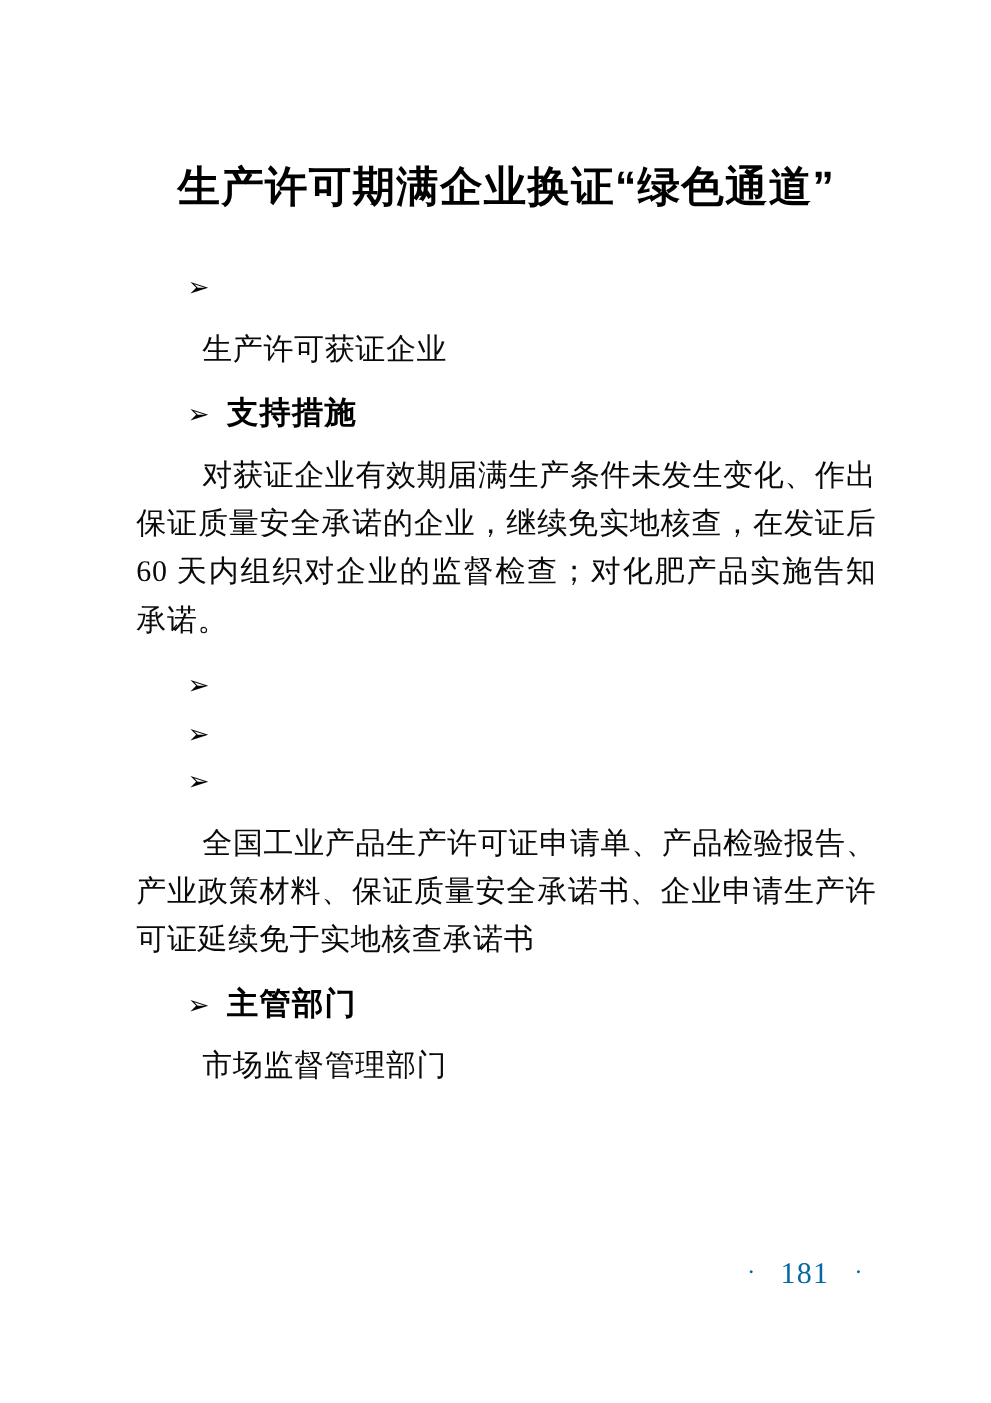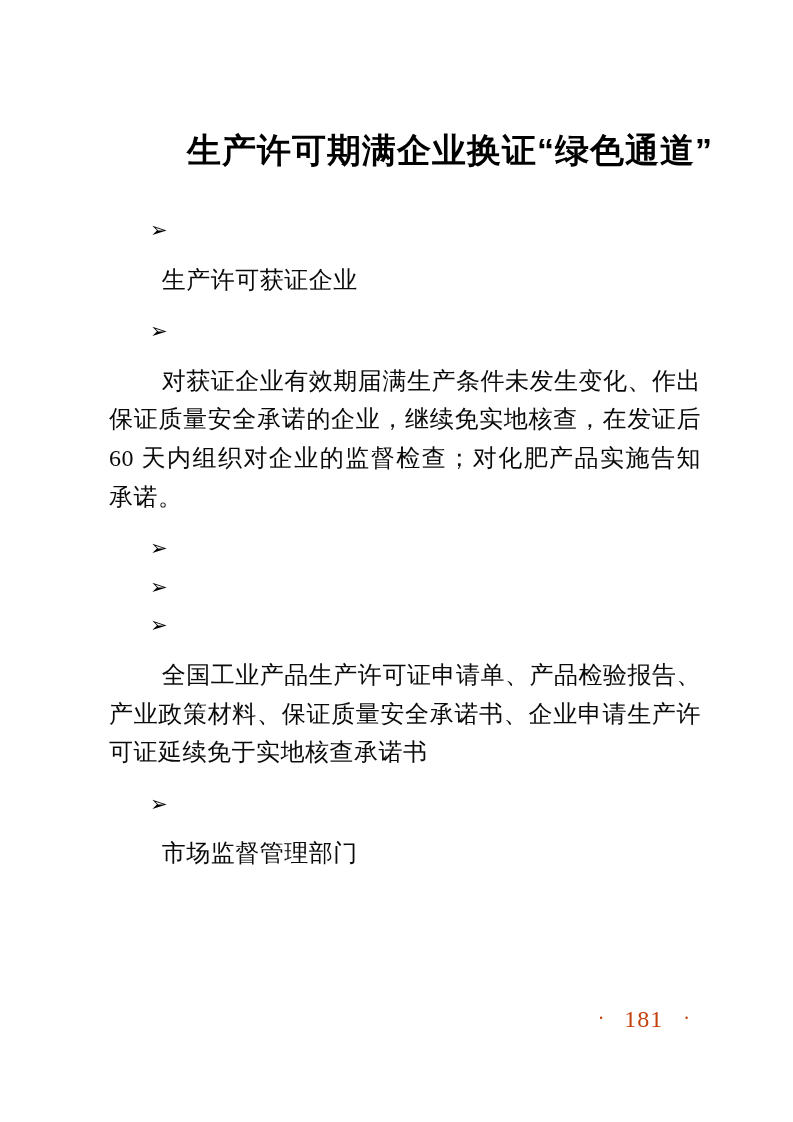--- a/index.html
+++ b/index.html
@@ -24,21 +24,21 @@
     top: 0;
     width: 616px;
   }
   .doc-title {
     margin: 130px 0 0 0;
     font-family: "Liberation Sans", "DejaVu Sans", sans-serif;
     font-weight: bold;
     font-size: 34px;
     line-height: 40px;
     letter-spacing: 1px;
-    text-align: right;
+    text-align: center;
     color: #000000;
     white-space: nowrap;
   }
   .body-block {
     margin-top: 40px;
   }
   .section-heading {
     display: flex;
     align-items: center;
     height: 38.6px;
@@ -68,21 +68,21 @@
     text-indent: 2.2em;
     letter-spacing: 0.5px;
     color: #0a0a0a;
   }
   .footer {
     position: absolute;
     top: 1000px;
     right: 103px;
     font-size: 24px;
     line-height: 38px;
-    color: #c2410c;
+    color: #0369a1;
     white-space: nowrap;
   }
   .footer .dot {
     font-size: 20px;
     position: relative;
     top: -2px;
   }
   .footer .page-num {
     margin: 0 20px;
     letter-spacing: 1px;
@@ -101,20 +101,21 @@
       <div class="section">
         <div class="section-heading">
           <span class="bullet">➢</span>
         </div>
         <p class="body-text">生产许可获证企业</p>
       </div>
 
       <div class="section">
         <div class="section-heading">
           <span class="bullet">➢</span>
+          <span>支持措施</span>
         </div>
         <p class="body-text">对获证企业有效期届满生产条件未发生变化、作出保证质量安全承诺的企业，继续免实地核查，在发证后 60 天内组织对企业的监督检查；对化肥产品实施告知承诺。</p>
       </div>
 
       <div class="section">
         <div class="section-heading">
           <span class="bullet">➢</span>
         </div>
       </div>
 
@@ -127,20 +128,21 @@
       <div class="section">
         <div class="section-heading">
           <span class="bullet">➢</span>
         </div>
         <p class="body-text">全国工业产品生产许可证申请单、产品检验报告、产业政策材料、保证质量安全承诺书、企业申请生产许可证延续免于实地核查承诺书</p>
       </div>
 
       <div class="section">
         <div class="section-heading">
           <span class="bullet">➢</span>
+          <span>主管部门</span>
         </div>
         <p class="body-text">市场监督管理部门</p>
       </div>
 
     </div>
   </div>
 
   <div class="footer">
     <span class="dot">·</span><span class="page-num">181</span><span class="dot">·</span>
   </div>

